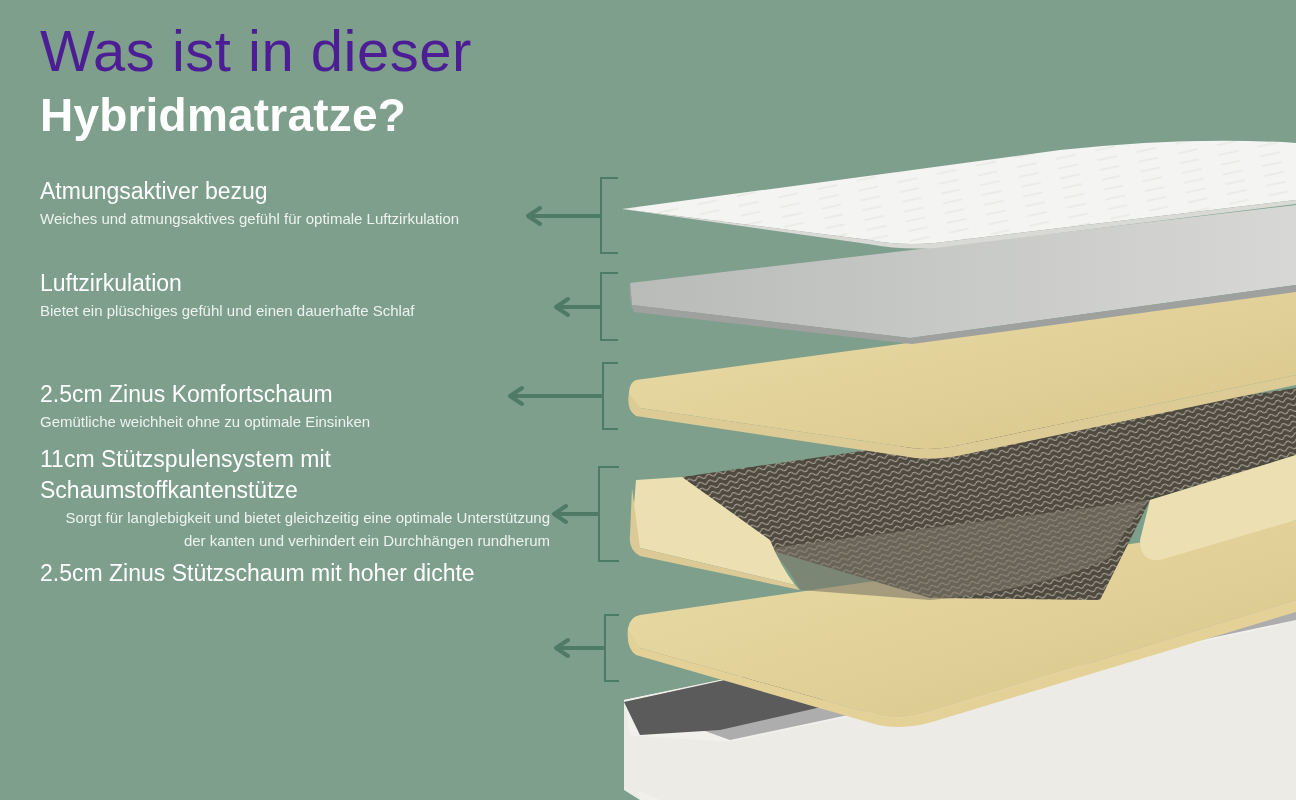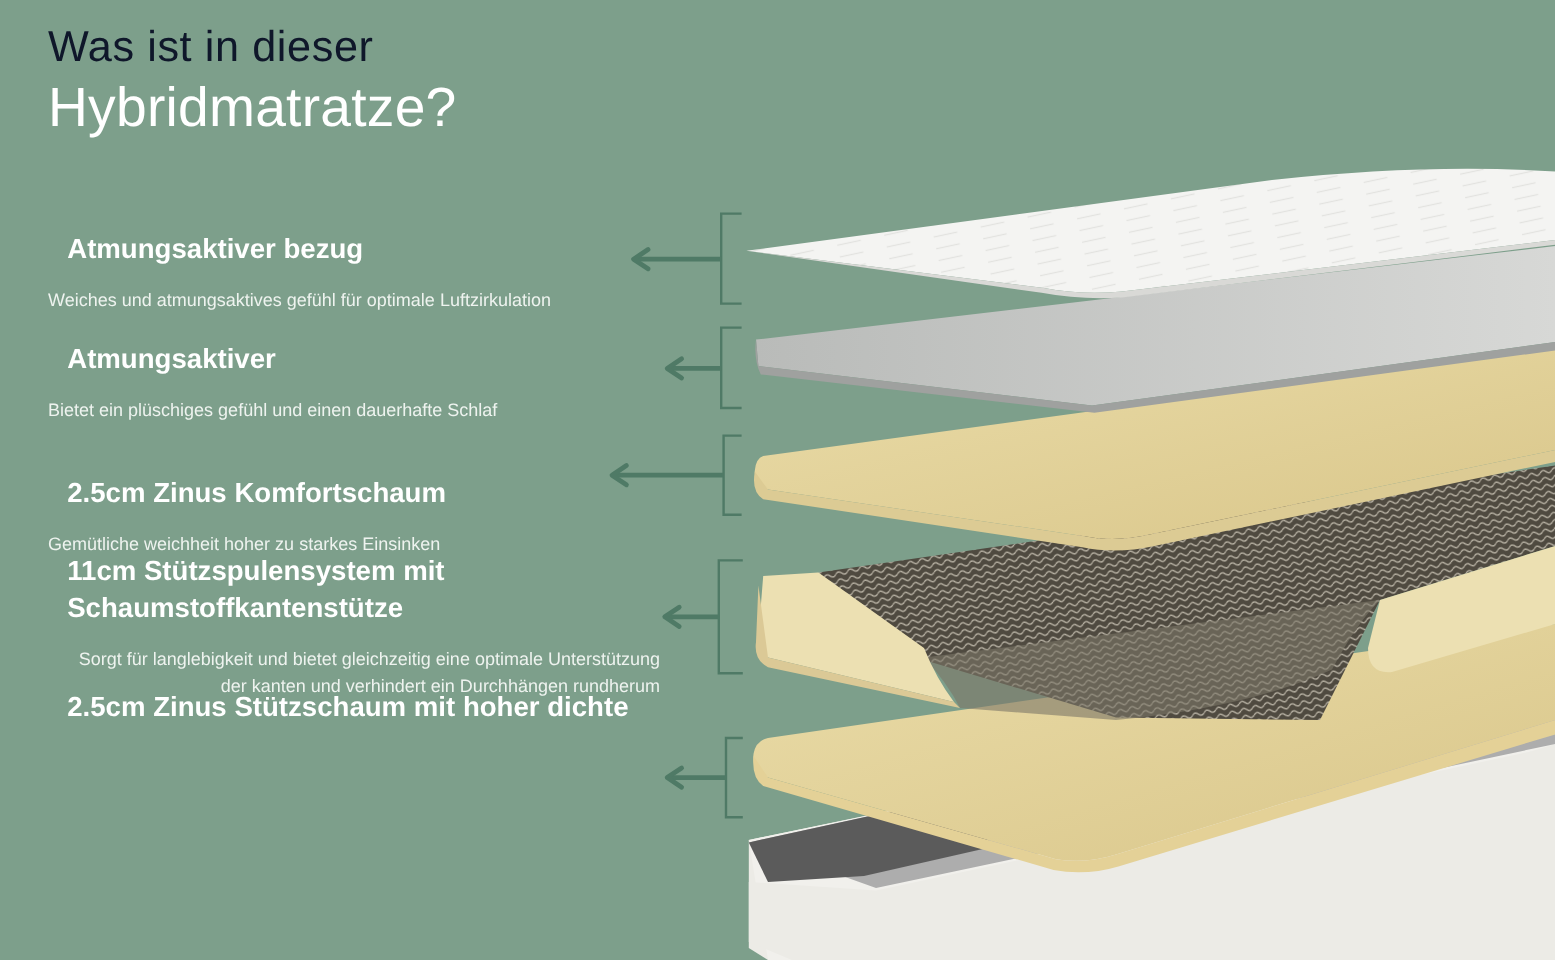--- a/index.html
+++ b/index.html
@@ -8,32 +8,32 @@
       background: #7d9f8b;
       font-family: "Liberation Sans", "DejaVu Sans", sans-serif;
       position: relative;
       color: #ffffff;
     }
     .title {
       position: absolute; left: 40px; top: 18px;
       line-height: 1.15;
     }
     .title .light {
-      display: block; font-size: 36px; font-weight: 400; letter-spacing: 0.5px;
-      color: #0f172a;
+      display: block; font-size: 58px; font-weight: 400; letter-spacing: 0.5px;
+      color: #4c1d95;
     }
     .title .bold {
-      display: block; font-size: 46px; font-weight: 400; letter-spacing: 0.2px;
+      display: block; font-size: 46px; font-weight: 700; letter-spacing: 0.2px;
       color: #ffffff; margin-top: 4px;
     }
     .layer {
       position: absolute; left: 40px; width: 520px;
     }
     .layer h2 {
-      margin: 16px; font-size: 23px; font-weight: 700; line-height: 31px; color: #ffffff;
+      margin: 0; font-size: 23px; font-weight: 400; line-height: 31px; color: #ffffff;
     }
     .layer p {
       margin: 0; font-size: 15px; font-weight: 400; line-height: 23px; color: #eef3ef;
     }
     .illustration {
       position: absolute; left: 0; top: 0; width: 1296px; height: 800px;
     }
   </style>
 </head>
 <body>
@@ -42,27 +42,27 @@
   <span class="light">Was ist in dieser</span>
   <span class="bold">Hybridmatratze?</span>
 </div>
 
 <div class="layer" style="top:176px;">
   <h2>Atmungsaktiver bezug</h2>
   <p style="width:470px;">Weiches und atmungsaktives gefühl für optimale Luftzirkulation</p>
 </div>
 
 <div class="layer" style="top:268px;">
-  <h2>Atmungsaktiver</h2>
+  <h2>Luftzirkulation</h2>
   <p style="width:490px;">Bietet ein plüschiges gefühl und einen dauerhafte Schlaf</p>
 </div>
 
 <div class="layer" style="top:379px;">
   <h2>2.5cm Zinus Komfortschaum</h2>
-  <p>Gemütliche weichheit hoher zu starkes Einsinken</p>
+  <p>Gemütliche weichheit ohne zu optimale Einsinken</p>
 </div>
 
 <div class="layer" style="top:444px;">
   <h2 style="width:400px;">11cm Stützspulensystem mit Schaumstoffkantenstütze</h2>
   <p style="width:510px;text-align:right;">Sorgt für langlebigkeit und bietet gleichzeitig eine optimale Unterstützung der kanten und verhindert ein Durchhängen rundherum</p>
 </div>
 
 <div class="layer" style="top:558px;">
   <h2 style="width:470px;">2.5cm Zinus Stützschaum mit hoher dichte</h2>
 </div>

